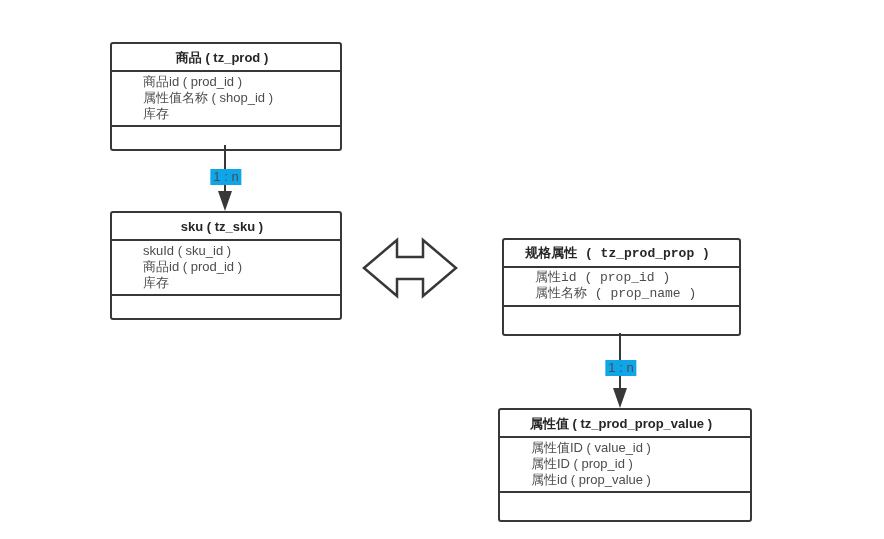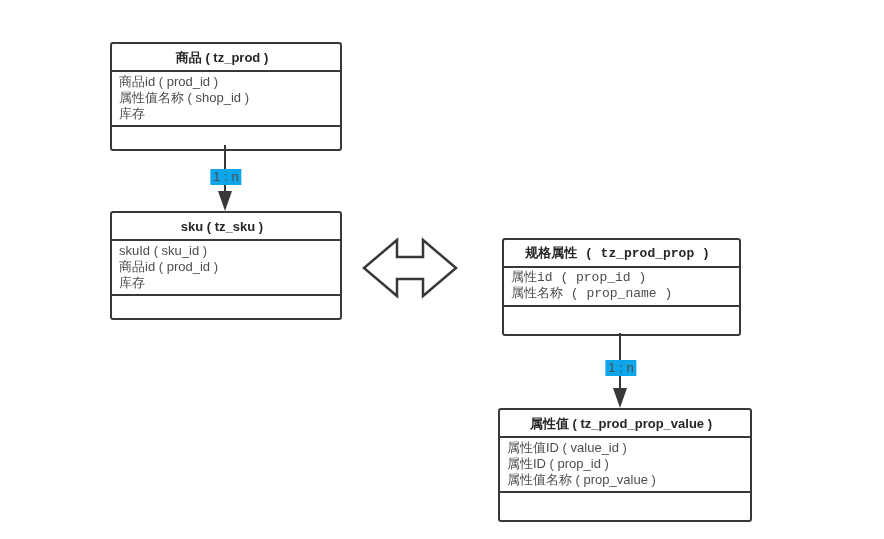--- a/index.html
+++ b/index.html
@@ -32,20 +32,21 @@
   }
   .tbl-body {
     padding: 2px 7px 3px 7px;
     font-size: 13px;
     color: #4d4d4d;
     border-bottom: 2px solid #383838;
   }
   .tbl-body .row {
     line-height: 16px;
     white-space: nowrap;
+    margin-left: 24px;
   }
   .tbl-footer { height: 22px; }
   .tbl-footer.tall { height: 27px; }
 
   #t-prod  { left: 110px; top: 42px;  width: 232px; }
   #t-sku   { left: 110px; top: 211px; width: 232px; }
   #t-prop  { left: 502px; top: 238px; width: 239px; font-family: Liberation Mono, monospace; }
   #t-value { left: 498px; top: 408px; width: 254px; }
 
   
@@ -131,18 +132,18 @@
 
   <div class="vline" id="line2"></div>
   <div class="arrowhead" id="head2"></div>
   <div class="conn-label" id="label2">1 : n</div>
 
   <div class="tbl" id="t-value">
     <div class="tbl-title">属性值 ( tz_prod_prop_value )</div>
     <div class="tbl-body">
       <div class="row">属性值ID ( value_id )</div>
       <div class="row">属性ID ( prop_id )</div>
-      <div class="row">属性值名称 ( prop_value )</div>
+      <div class="row">属性id ( prop_value )</div>
     </div>
     <div class="tbl-footer tall"></div>
   </div>
 
 </div>
 
 </body></html>

